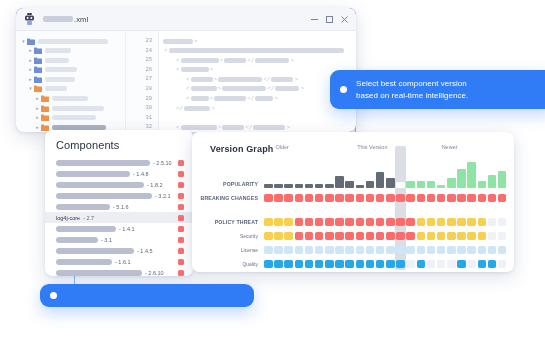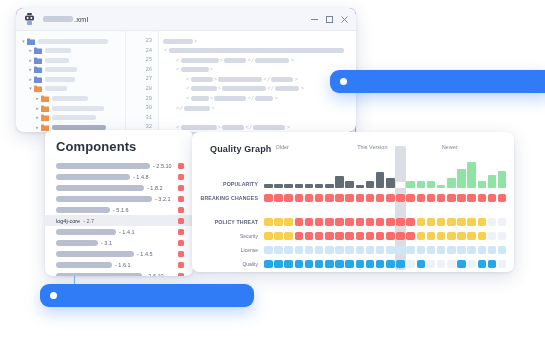--- a/index.html
+++ b/index.html
@@ -58,21 +58,21 @@
   #callout-policy{left:40px;top:284px;width:190px;}
   .leader{position:absolute;background:#8fb8f5;}
 
   
   .components-panel{
     position:absolute;left:45px;top:130px;width:148px;height:146px;
     background:#ffffff;border-radius:7px;
     box-shadow:0 5px 18px rgba(40,60,110,.16),0 1px 3px rgba(40,60,110,.10);
     overflow:hidden;
   }
-  .components-title{font-size:13px;color:#2b3342;font-weight:bold;padding:9px 0 6px 11px;letter-spacing:.1px;}
+  .components-title{font-size:11px;color:#2b3342;font-weight:normal;padding:9px 0 6px 11px;letter-spacing:.1px;}
   .comp-row{display:flex;align-items:center;height:11px;padding:0 0 0 11px;position:relative;}
   .comp-row.highlight{background:#eceef3;}
   .comp-bar{height:6px;border-radius:3px;background:#b9bfd0;flex:none;}
   .comp-ver{font-size:5.5px;color:#5c6576;margin-left:3px;white-space:nowrap;}
   .comp-name{font-size:5.5px;color:#2b3342;white-space:nowrap;}
   .comp-flag{position:absolute;right:9px;width:6px;height:6px;border-radius:1.5px;background:#fa6f6f;}
 
   
   .vg-panel{
     position:absolute;left:192px;top:132px;width:322px;height:140px;
@@ -340,21 +340,21 @@
         </div>
         <div class="comp-row">
           <span class="comp-bar" style="width: 86px;"></span>
           <span class="comp-ver">- 2.6.10</span>
           <span class="comp-flag" style="background: rgb(250, 111, 111);"></span>
         </div>
       </div>
   </div>
 
   <div class="vg-panel">
-    <div class="vg-title">Quality Graph</div>
+    <div class="vg-title">Version Graph</div>
     <div class="vg-headers" id="vg-headers">
         <div class="vg-head" style="left: 28%; transform: translateX(-50%);">Older</div>
         <div class="vg-head" style="left: 56%; transform: translateX(-50%);">This Version</div>
         <div class="vg-head" style="left: 80%; transform: translateX(-50%);">Newer</div>
       </div>
     <div class="vg-grid" id="vg-grid">
         <div class="thisver-band" style="left: 131.367px; width: 10.1667px; top: -14px; height: 124px;"></div>
         <div class="vg-row" style="top: 0px; height: 28px;">
           <div class="vg-rowlabel strong" style="top: 22px;">POPULARITY</div>
           <div class="bar" style="left: 0px; width: 8.56667px; height: 4.33333px; bottom: 0px; background: rgb(99, 107, 117);"></div>
@@ -515,20 +515,24 @@
           <div class="cell" style="left: 203.333px; width: 8.56667px; height: 8px; top: 0px; background: rgb(238, 242, 248);"></div>
           <div class="cell" style="left: 213.5px; width: 8.56667px; height: 8px; top: 0px; background: rgb(38, 168, 232);"></div>
           <div class="cell" style="left: 223.667px; width: 8.56667px; height: 8px; top: 0px; background: rgb(38, 168, 232);"></div>
           <div class="cell" style="left: 233.833px; width: 8.56667px; height: 8px; top: 0px; background: rgb(238, 242, 248);"></div>
         </div>
       </div>
   </div>
 
   <div class="callout" id="callout-version">
     <div class="callout-dot"></div>
+    <div class="callout-text">
+      <div>Select best component version</div>
+      <div>based on real-time intelligence.</div>
+    </div>
   </div>
 
   <div class="callout" id="callout-policy">
     <div class="callout-dot"></div>
     <div class="callout-text">
     </div>
   </div>
 
 </div>
 

